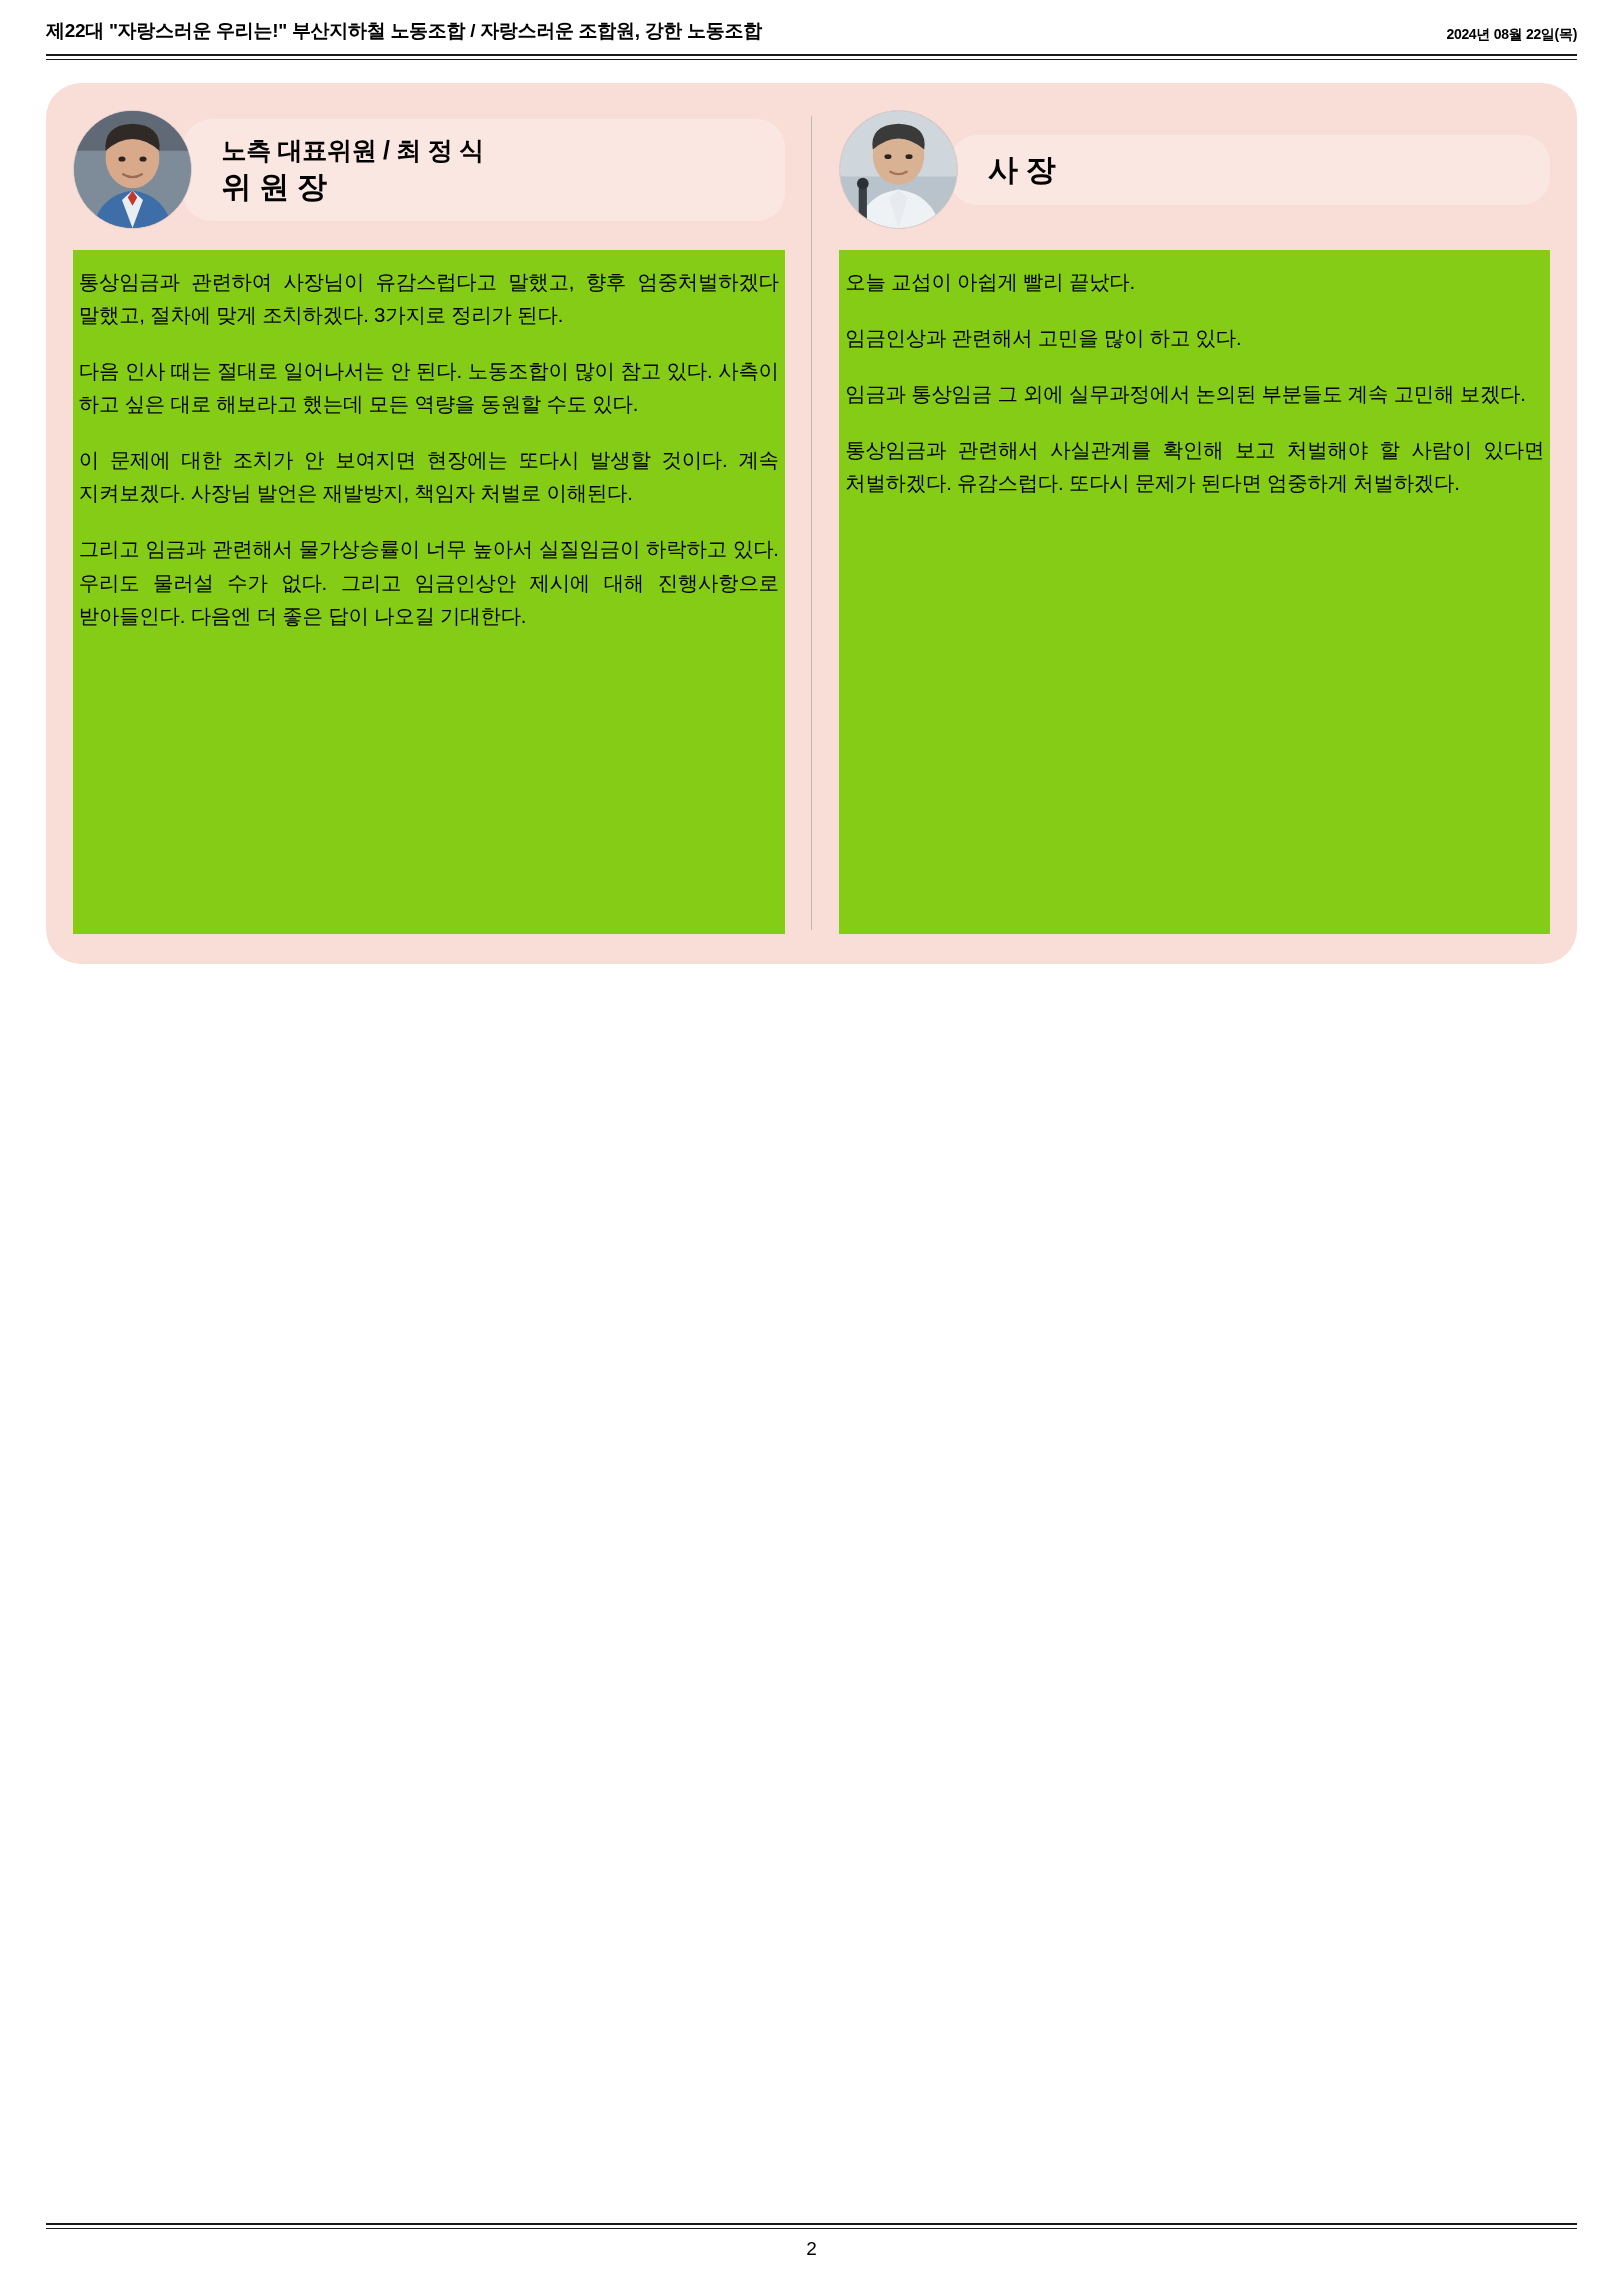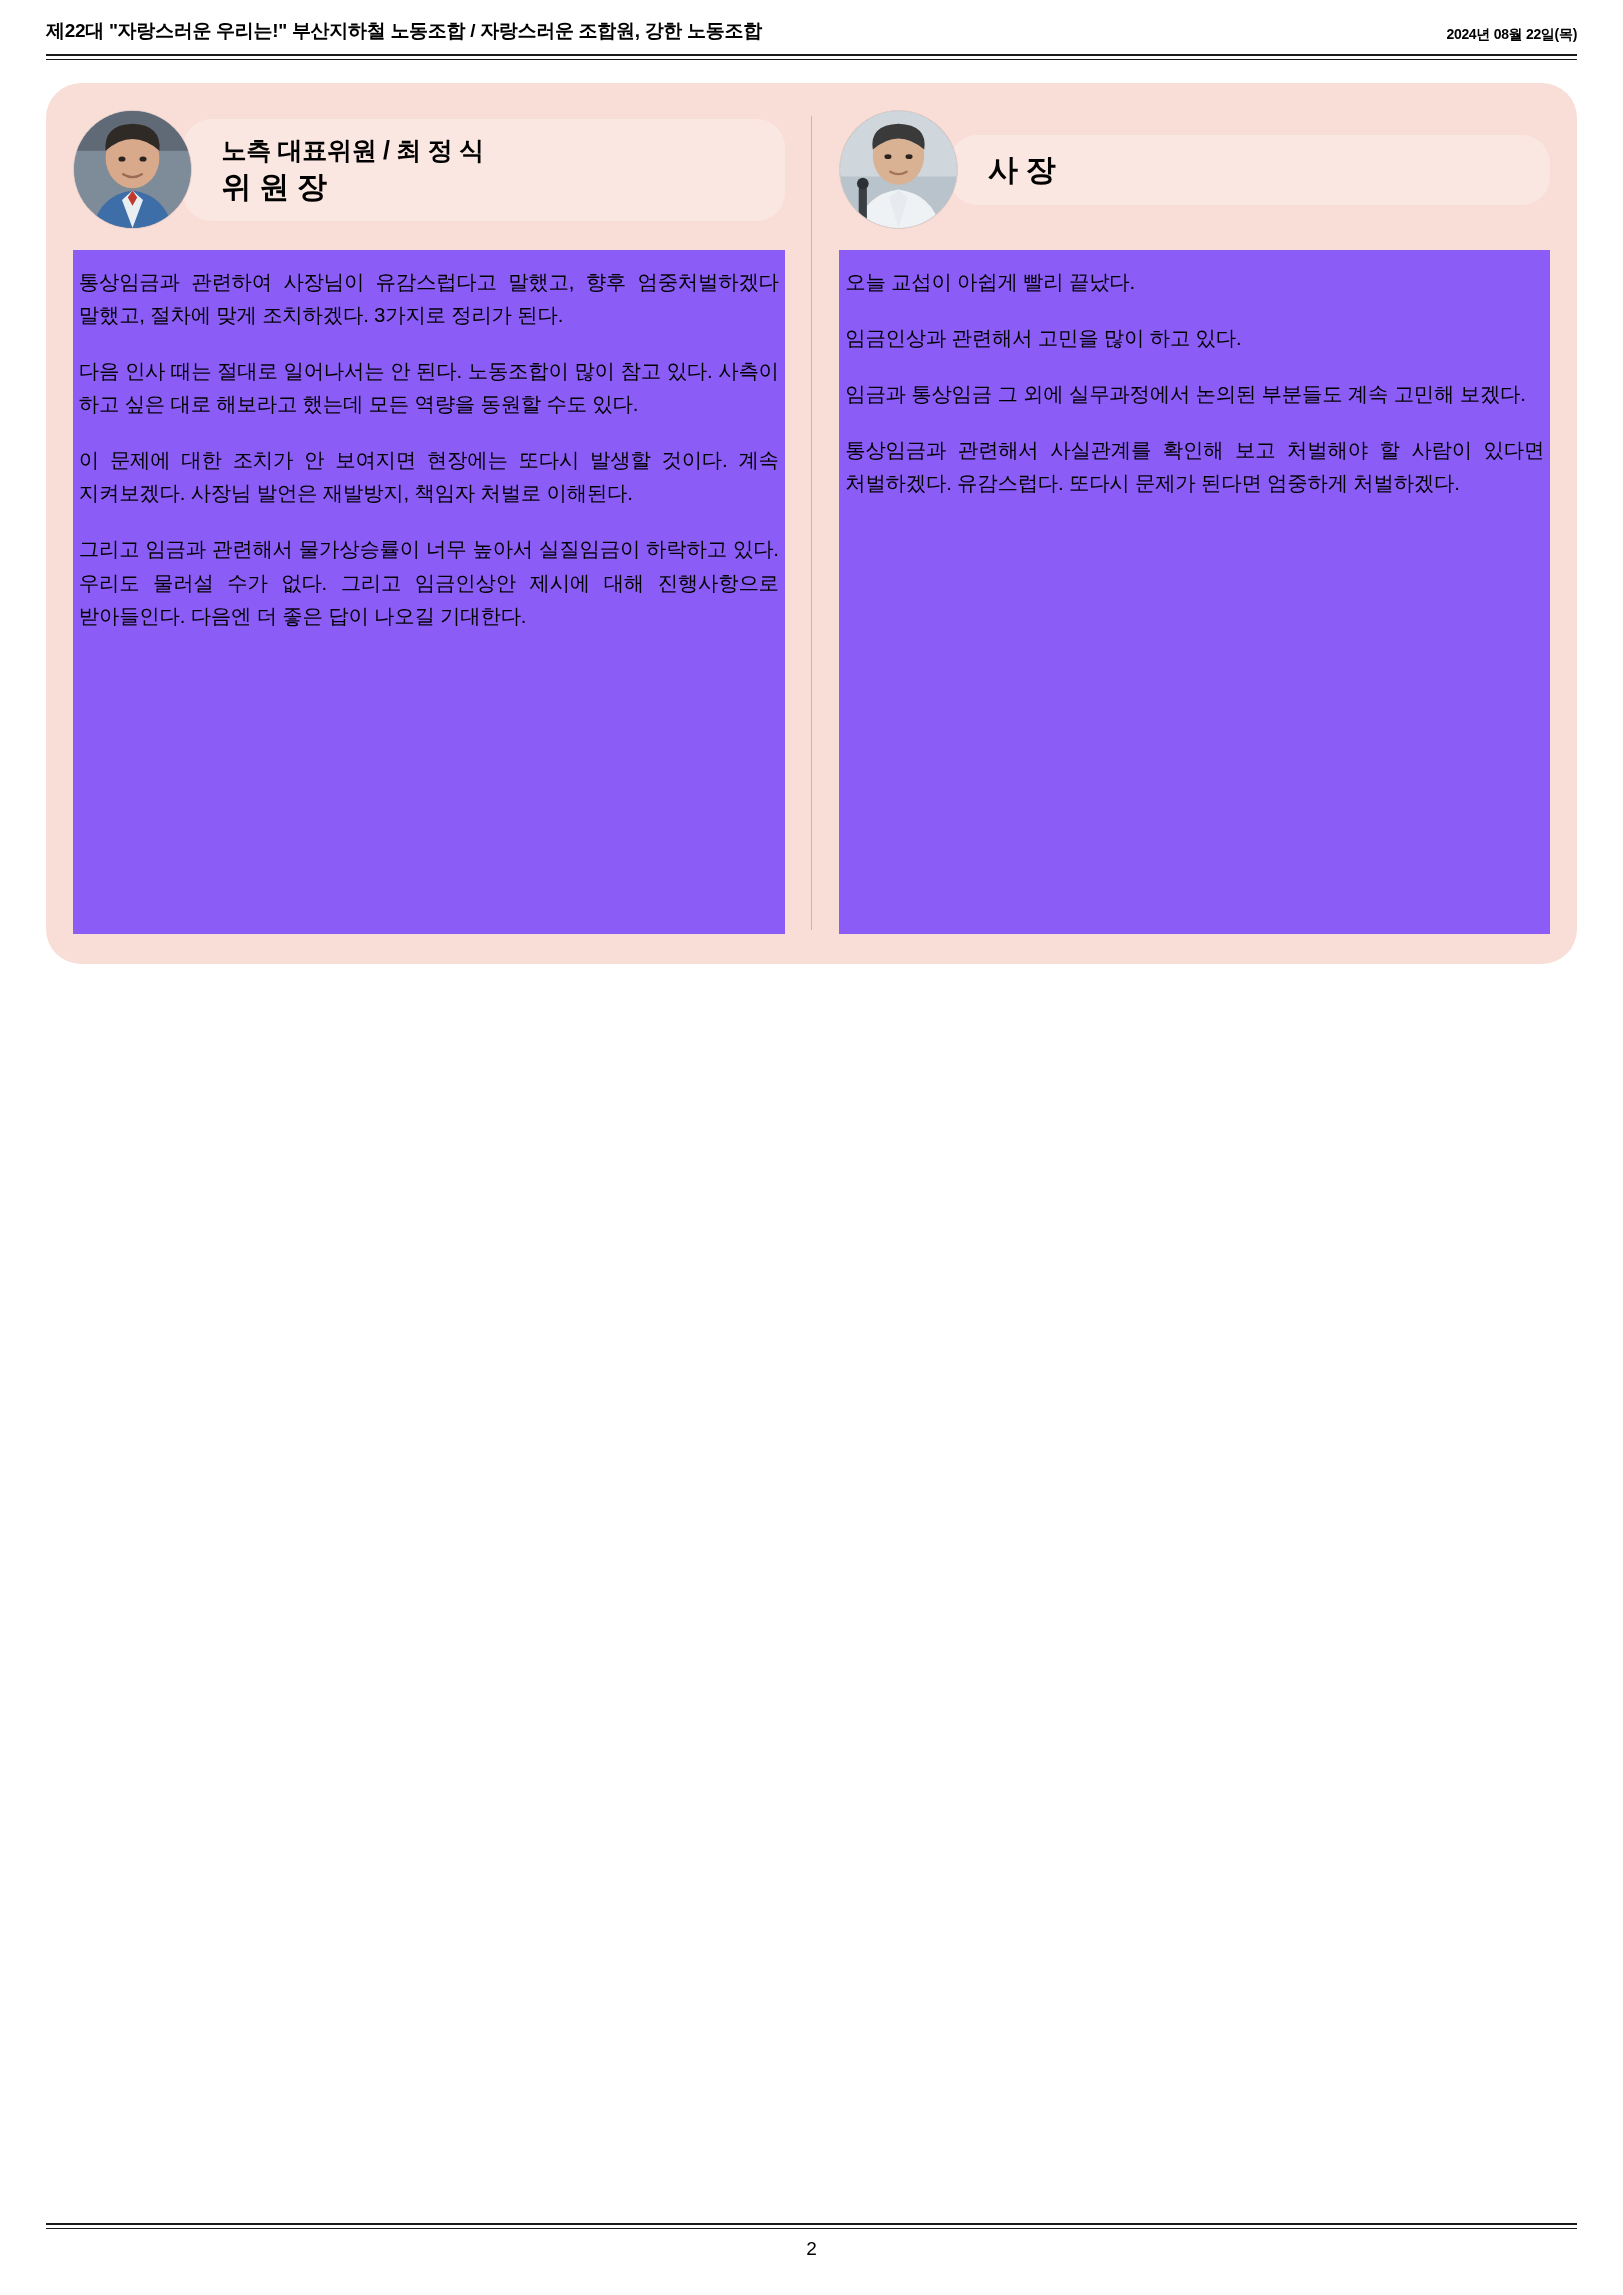--- a/index.html
+++ b/index.html
@@ -123,21 +123,21 @@
   .name-line2 {
     font-size: 30px;
     font-weight: bold;
     letter-spacing: -0.3px;
     line-height: 1.32;
     white-space: nowrap;
   }
 
   
   .quote-box {
-    background: #8b5cf6;
+    background: #84cc16;
     margin-top: 17.5px;
     padding: 16.3px 5.8px 17.5px 5.8px;
     flex: 1 1 auto;
     box-sizing: border-box;
   }
   .quote-box p {
     margin: 0 0 23px 0;
     font-size: 20.4px;
     line-height: 1.62;
     text-align: justify;

